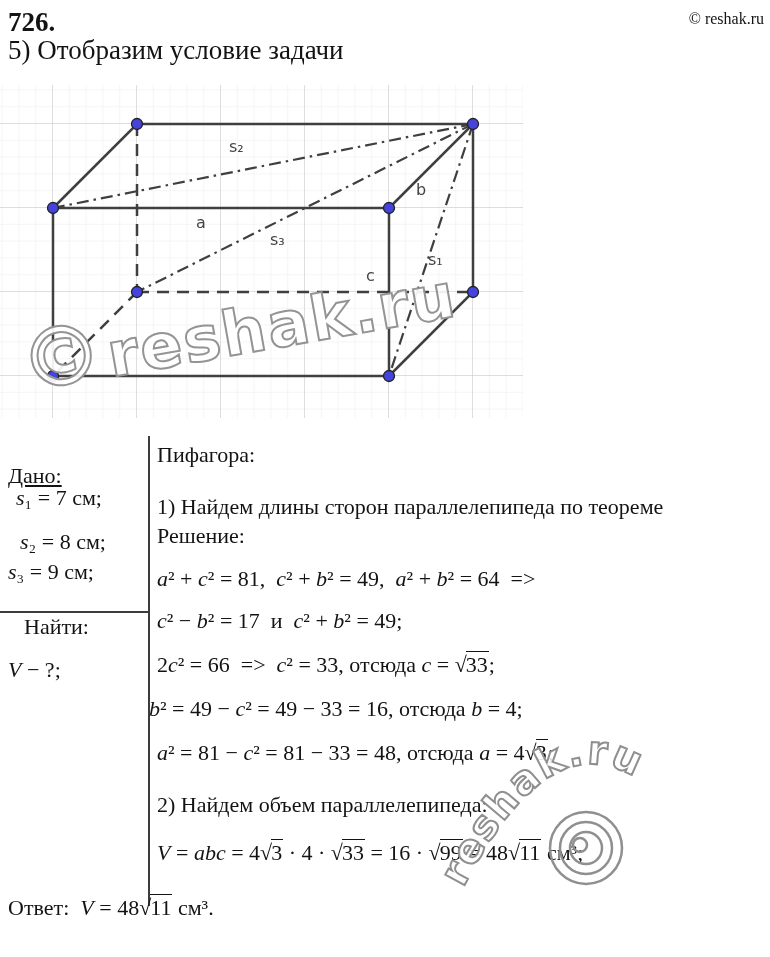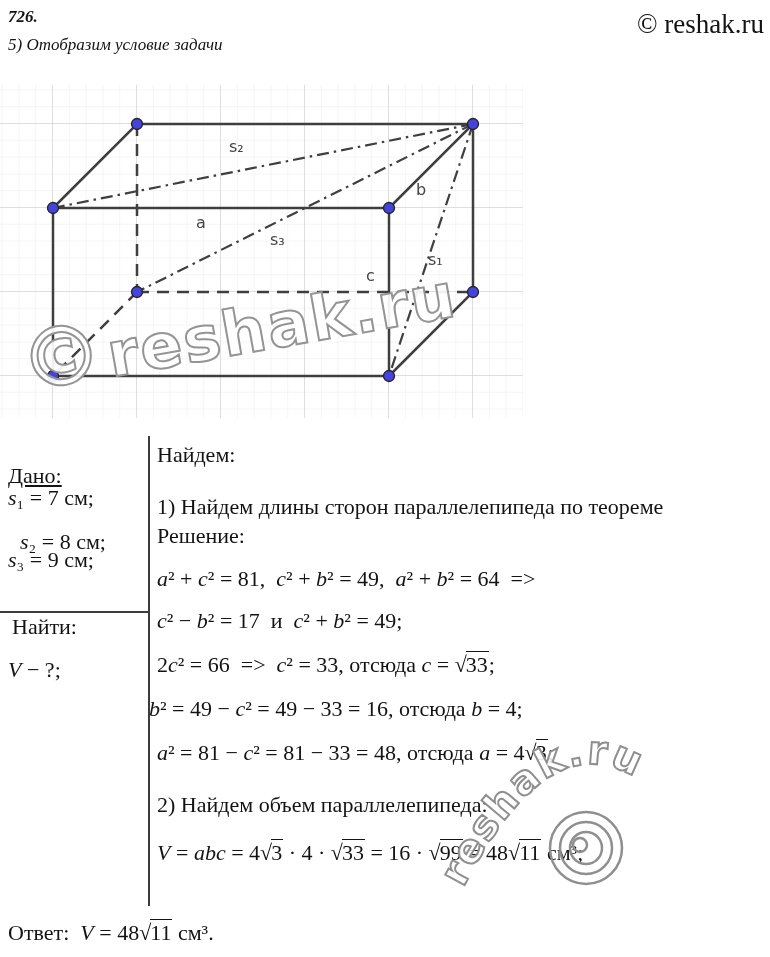--- a/index.html
+++ b/index.html
@@ -13,21 +13,21 @@
   }
   .t{
     position:absolute;
     font-family:"Liberation Serif",serif;
     font-size:22px;
     color:#131313;
     white-space:pre;
     line-height:1.1;
   }
   .bold{font-weight:bold;}
-  .sz23{font-size:17px;font-style:italic;}
+  .sz23{font-size:27px;}
   
   .rd{border-top:1.7px solid #131313;padding:0 1px 0 0;margin-left:-1px;}
   .sq{padding-right:0;}
   .vline{
     position:absolute;left:148px;top:436px;
     width:1.5px;height:470px;background:#3c3c3c;
   }
   .hline{
     position:absolute;left:0px;top:611px;
     width:149px;height:1.5px;background:#3c3c3c;
@@ -38,21 +38,21 @@
   .wm-text{
     font-family:"DejaVu Sans",sans-serif;
     font-weight:bold;
     paint-order:fill;
   }
 </style>
 </head>
 <body>
 
 <div class="t bold sz23" style="left:8px;top:8px;">726.</div>
-<div class="t" style="left:auto;right:6px;top:10px;font-size:27px;">© reshak.ru</div>
+<div class="t" style="left:auto;right:6px;top:10px;font-size:16px;">© reshak.ru</div>
 
 <div class="t sz23" style="left:8px;top:36px;">5) Отобразим условие задачи</div>
 
 <svg id="diagram" width="523" height="333" viewBox="0 0 523 333">
   <defs>
     <pattern id="gridMinor" width="16.8" height="16.8" x="2.6" y="5.4" patternUnits="userSpaceOnUse">
       <path d="M 16.8 0 L 16.8 16.8 L 0 16.8" fill="none" stroke="#ececec" stroke-width="1"></path>
     </pattern>
     <pattern id="gridMajor" width="84" height="84" x="53" y="39" patternUnits="userSpaceOnUse">
       <path d="M 84 0 L 84 84 L 0 84" fill="none" stroke="#c6c6c6" stroke-width="1"></path>
@@ -105,38 +105,38 @@
     <text class="wm-text" x="0" y="0" font-size="62" letter-spacing="2" fill="rgba(255,255,255,0.92)" stroke="#949494" stroke-width="2">
       <tspan font-size="82">©</tspan><tspan dx="3">reshak.ru</tspan>
     </text>
   </g>
 </svg>
 
 <div class="vline"></div>
 <div class="hline"></div>
 
 <div class="t" style="left:8px;top:464px;text-decoration:underline;">Дано:</div>
-<div class="t" style="left:8px;top:486px;"><i>s</i>₁ = 7 см;</div>
+<div class="t" style="left:16px;top:486px;"><i>s</i>₁ = 7 см;</div>
 <div class="t" style="left:20px;top:530px;"><i>s</i>₂ = 8 см;</div>
-<div class="t" style="left:8px;top:548px;"><i>s</i>₃ = 9 см;</div>
-<div class="t" style="left:12px;top:615px;font-family:Liberation Serif, serif;">Найти:</div>
+<div class="t" style="left:8px;top:560px;"><i>s</i>₃ = 9 см;</div>
+<div class="t" style="left:24px;top:615px;font-family:Liberation Serif, serif;">Найти:</div>
 <div class="t" style="left:8px;top:658px;"><i>V</i> − ?;</div>
 
-<div class="t" style="left:157px;top:443px;">Найдем:</div>
+<div class="t" style="left:157px;top:443px;">Пифагора:</div>
 <div class="t" style="left:157px;top:495px;">1) Найдем длины сторон параллелепипеда по теореме</div>
 <div class="t" style="left:157px;top:524px;">Решение:</div>
 <div class="t" style="left:157px;top:567px;text-align:center;"><i>a</i>² + <i>c</i>² = 81,  <i>c</i>² + <i>b</i>² = 49,  <i>a</i>² + <i>b</i>² = 64  =&gt;</div>
 <div class="t" style="left:157px;top:609px;"><i>c</i>² − <i>b</i>² = 17  и  <i>c</i>² + <i>b</i>² = 49;</div>
 <div class="t" style="left:157px;top:653px;">2<i>c</i>² = 66  =&gt;  <i>c</i>² = 33, отсюда <i>c</i> = <span class="sq">√</span><span class="rd">33</span>;</div>
 <div class="t" style="left:149px;top:697px;text-align:right;"><i>b</i>² = 49 − <i>c</i>² = 49 − 33 = 16, отсюда <i>b</i> = 4;</div>
 <div class="t" style="left:157px;top:741px;"><i>a</i>² = 81 − <i>c</i>² = 81 − 33 = 48, отсюда <i>a</i> = 4<span class="sq">√</span><span class="rd">3</span>;</div>
 <div class="t" style="left:157px;top:793px;text-align:center;">2) Найдем объем параллелепипеда:</div>
 <div class="t" style="left:157px;top:841px;"><i>V</i> = <i>abc</i> = 4<span class="sq">√</span><span class="rd">3</span> · 4 · <span class="sq">√</span><span class="rd">33</span> = 16 · <span class="sq">√</span><span class="rd">99</span> = 48<span class="sq">√</span><span class="rd">11</span> см³;</div>
 
-<div class="t" style="left:8px;top:921px;text-align:center;">Ответ:  <i>V</i> = 48<span class="sq">√</span><span class="rd">11</span> см³.</div>
+<div class="t" style="left:8px;top:896px;text-align:center;">Ответ:  <i>V</i> = 48<span class="sq">√</span><span class="rd">11</span> см³.</div>
 
 <svg id="wm2" width="310" height="210" viewBox="0 0 310 210">
   <defs>
     <path id="wmArc" d="M 42 178 Q 145 -24 252 98" fill="none"></path>
   </defs>
   <g stroke="#8f8f8f" stroke-width="2.5" fill="none">
     <circle cx="166" cy="136" r="36"></circle>
     <circle cx="166" cy="136" r="26"></circle>
     <circle cx="166" cy="136" r="16"></circle>
     <circle cx="160" cy="133" r="7"></circle>

